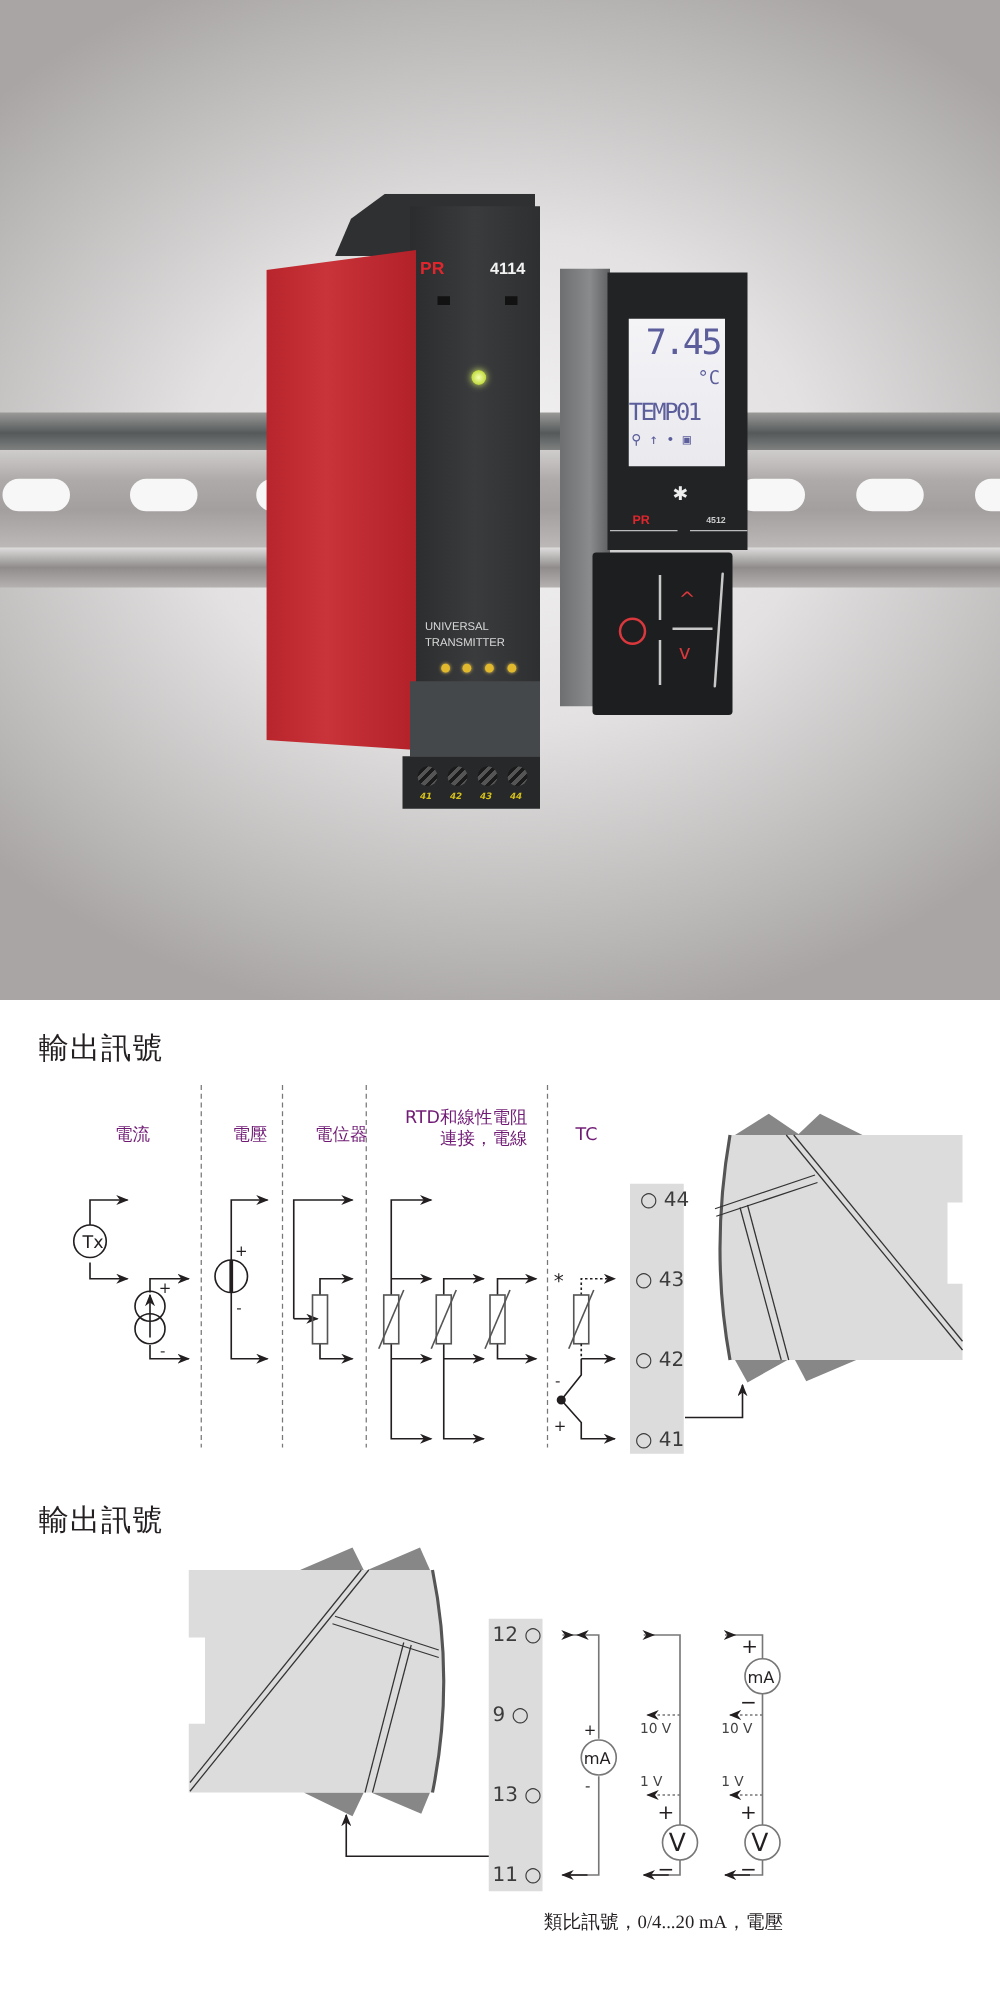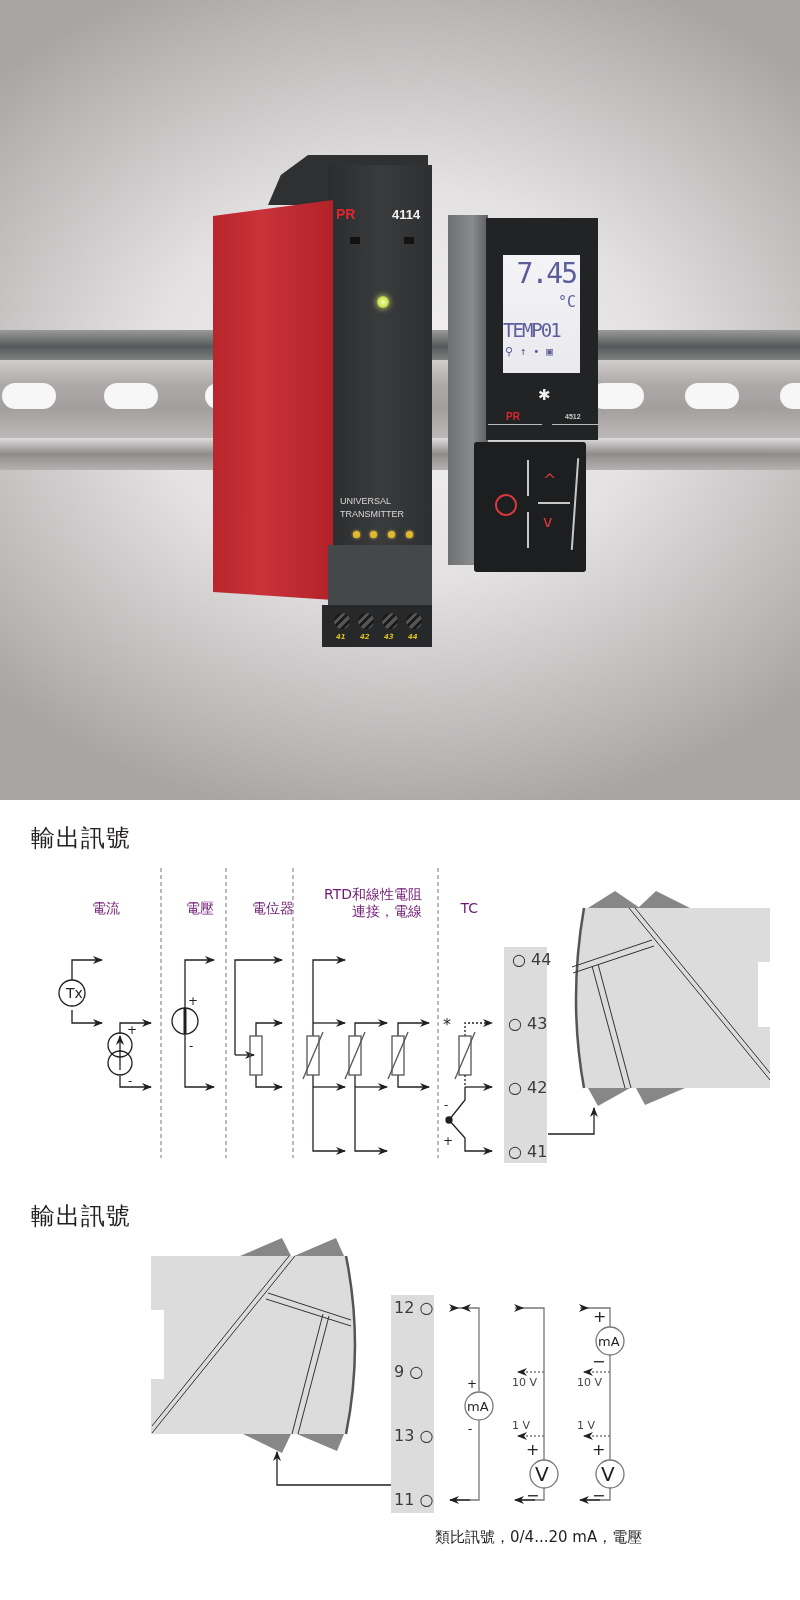--- a/index.html
+++ b/index.html
@@ -48,21 +48,21 @@
   .disp-brand-line { position: absolute; height: 1px; background: #bbb; }
   .keypad { position: absolute; left: 474px; top: 442px; width: 112px; height: 130px; background: #1d1e20; border-radius: 3px; }
   .kp-circle { position: absolute; left: 495px; top: 494px; width: 18px; height: 18px; border-radius: 50%; border: 2px solid #d9383c; }
   .kp-line { position: absolute; background: #c8c8c8; }
   .kp-arrow { position: absolute; color: #d9383c; font-size: 16px; }
 
   .h2 { position: absolute; left: 31px; font-size: 24px; color: #231f20; letter-spacing: 1px; }
   .cat { position: absolute; font-size: 14px; text-align: right; line-height: 17px; color: #701a75; }
   .term-strip { position: absolute; background: #dcdcdc; }
   .tlabel { position: absolute; font-size: 16px; color: #3b3b3b; }
-  .caption { position: absolute; left: 435px; top: 1528px; font-size: 15px; color: #231f20; }
+  .caption { position: absolute; left: 435px; top: 1528px; font-size: 15px; color: #231f20; font-family: Liberation Serif, serif; }
   svg text { font-family: "DejaVu Sans", sans-serif; }
 </style>
 </head>
 <body>
 
 <div class="photo">
   <div class="rail">
     <div class="band1"></div>
       <div class="band2"></div>
       <div class="band3"></div>

